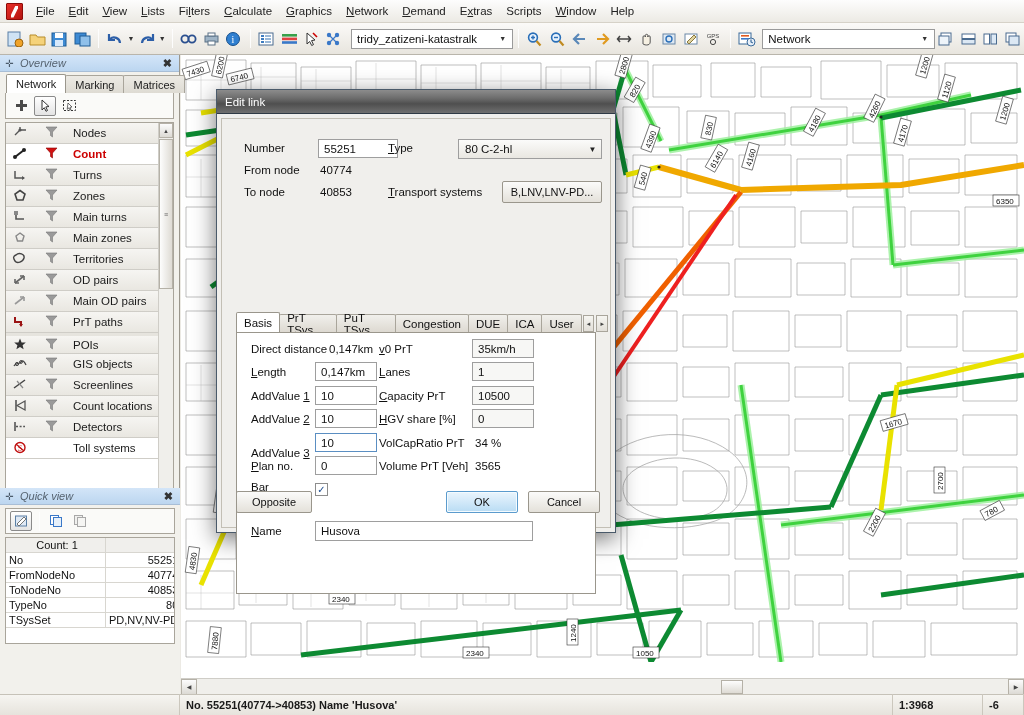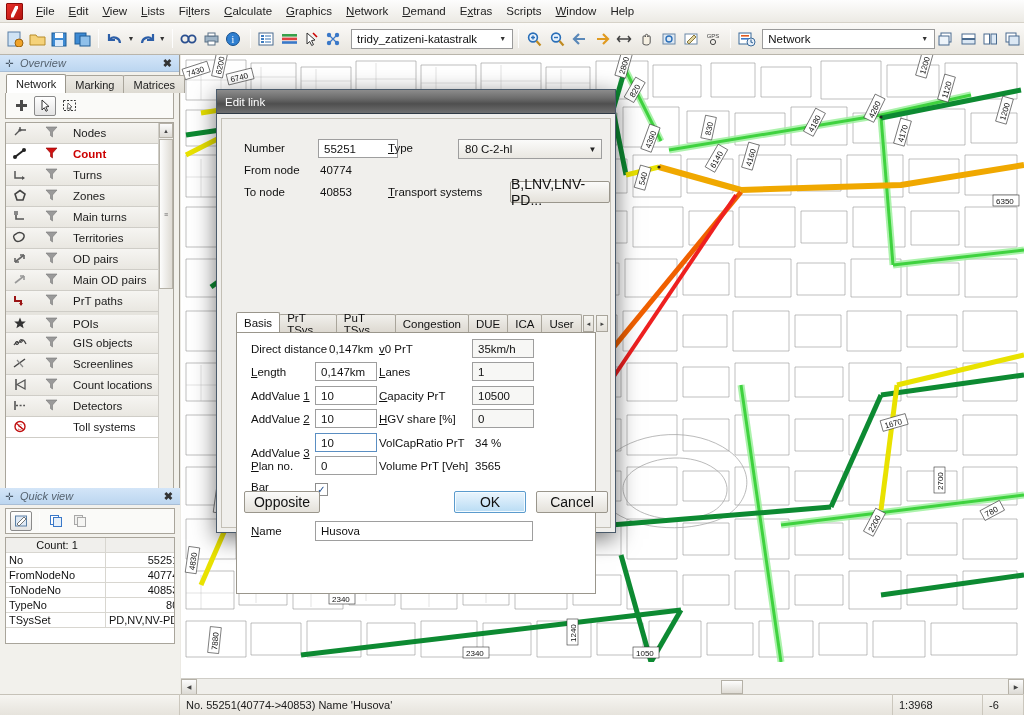--- a/index.html
+++ b/index.html
@@ -174,21 +174,21 @@
     background: linear-gradient(#fdfdfd,#dedbd4); border:1px solid #b5b1a7;}
 
   
   .statusbar {
     position:absolute; left:0; bottom:0; width:1024px; height:21px;
     background: linear-gradient(#f6f5f1,#e6e3dc);
     border-top: 1px solid #c6c2b8;
     display:flex; align-items:center; font-size: 11px; color:#1a1a1a;
   }
   .sb-cell { height: 22px; display:flex; align-items:center; padding: 0 6px;
-             border-right:1px solid #cbc7bd; }
+             border-right:1px solid #cbc7bd;font-weight:bold; }
   .sb-main { width: 713px; }
   .sb-scale { width: 90px; }
   .sb-coord { flex:1; }
 
   
   .dialog {
     position: absolute; left: 216px; top: 89px; width: 400px; height: 444px;
     background: #f0efec;
     border: 1px solid #4a5a6a;
     box-shadow: 0 6px 22px rgba(0,0,0,0.55);
@@ -215,21 +215,21 @@
     height: 20px; background: linear-gradient(#fbfbfa,#e9e7e1);
     border:1px solid #9e9e9e; display:flex; align-items:center;
     padding-left:6px; font-size:11.5px; color:#111;
   }
   .combo-dlg .arw { margin-left:auto; width:17px; display:flex;
       align-items:center; justify-content:center; font-size:8px; color:#222;}
   .btn {
     height: 22px; background: linear-gradient(#fbfbfa,#e4e1da);
     border:1px solid #9a968c; border-radius:2px;
     display:flex; align-items:center; justify-content:center;
-    font-size:14px; color:#111;margin-left:8px;
+    font-size:11px; color:#111;
   }
   .btn.default {
     background: linear-gradient(#eaf5fd,#b9dcf4); border-color:#5b9bcd;
     box-shadow: inset 0 0 0 1px #f4fbff;
   }
 
   
   .dtabs { display:flex; align-items:flex-end; height:20px; }
   .dtab {
     height:18px; padding: 0 7px; display:flex; align-items:center;
@@ -873,20 +873,31 @@
                 <path d="M4 2v7h8" stroke="#555" stroke-width="1.6" fill="none"></path>
                 <rect x="2" y="1" width="4" height="4" fill="#888"></rect>
               </svg></span>
           <span class="fil">
             <svg width="13" height="12">
                 <path d="M1 1h11L7.5 6v5L5.5 9.5V6z" fill="#9a9a9a" stroke="#777" stroke-width="0.6"></path>
               </svg></span>
           <span class="lbl">Main turns</span>
         </div>
 
+        <div class="lrow">
+          <span class="ico">
+            <svg width="16" height="13">
+                <polygon points="8,2 12,5 10.5,10 5.5,10 4,5" fill="none" stroke="#888" stroke-width="1.4"></polygon>
+              </svg></span>
+          <span class="fil">
+            <svg width="13" height="12">
+                <path d="M1 1h11L7.5 6v5L5.5 9.5V6z" fill="#9a9a9a" stroke="#777" stroke-width="0.6"></path>
+              </svg></span>
+          <span class="lbl">Main zones</span>
+        </div>
 
         <div class="lrow">
           <span class="ico">
             <svg width="16" height="13">
                 <path d="M4 3c3-3 9-1 8 3s-7 6-9 3 -2-5 1-6z" fill="none" stroke="#444" stroke-width="1.4"></path>
               </svg></span>
           <span class="fil">
             <svg width="13" height="12">
                 <path d="M1 1h11L7.5 6v5L5.5 9.5V6z" fill="#9a9a9a" stroke="#777" stroke-width="0.6"></path>
               </svg></span>

